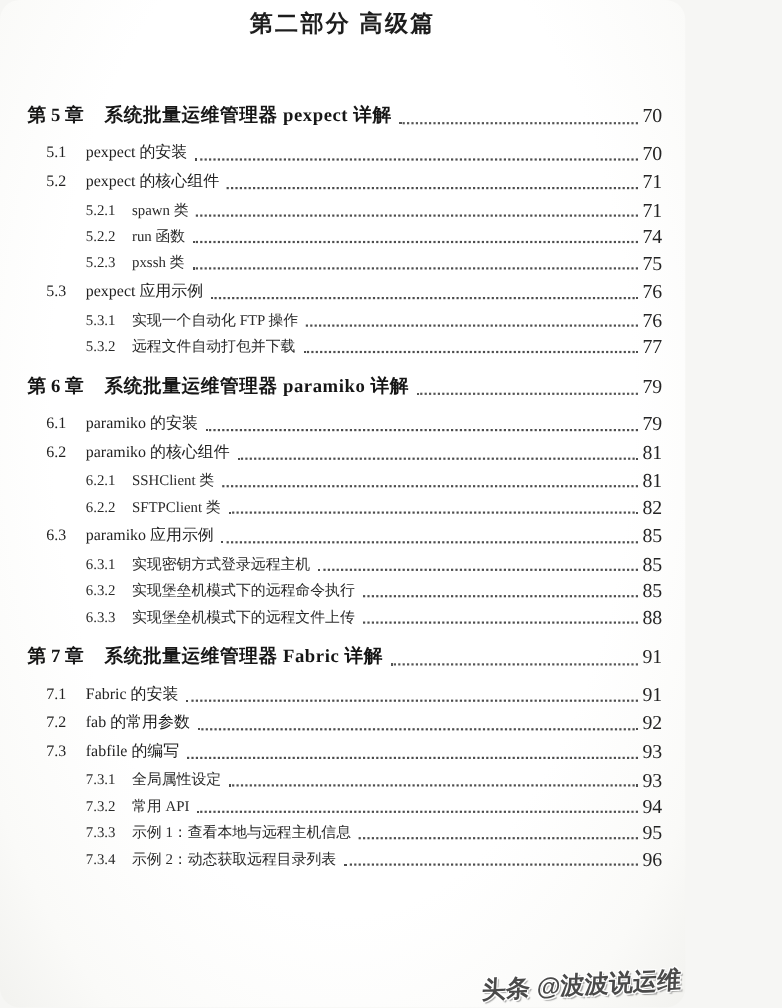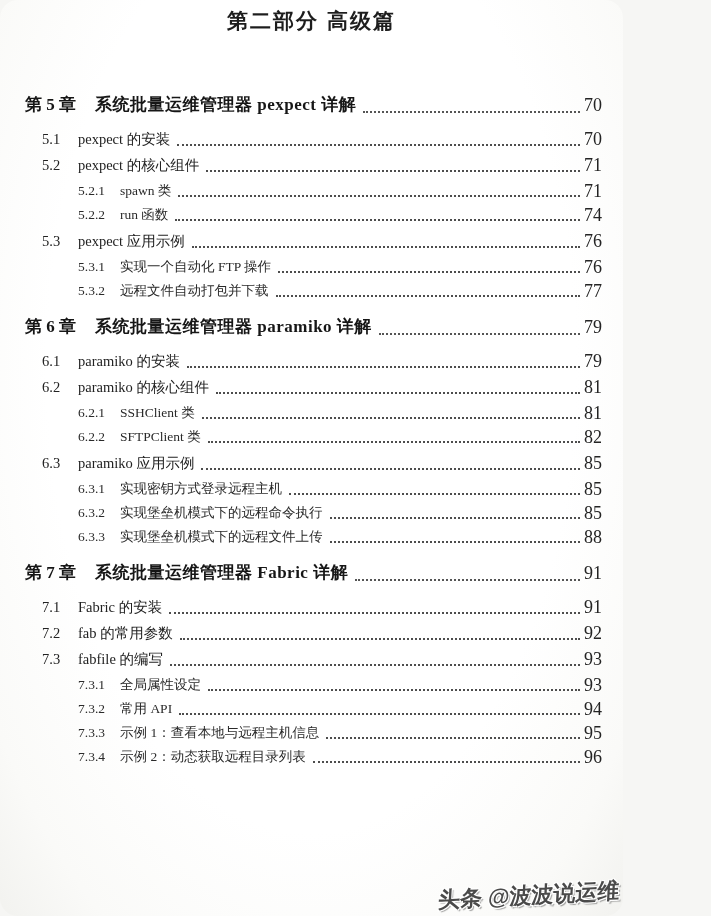--- a/index.html
+++ b/index.html
@@ -127,20 +127,26 @@
         <span class="title">spawn 类</span>
         <span class="leader"></span>
         <span class="pageno">71</span>
       </div>
       <div class="row subsection">
         <span class="num">5.2.2</span>
         <span class="title">run 函数</span>
         <span class="leader"></span>
         <span class="pageno">74</span>
       </div>
+      <div class="row subsection">
+        <span class="num">5.2.3</span>
+        <span class="title">pxssh 类</span>
+        <span class="leader"></span>
+        <span class="pageno">75</span>
+      </div>
       <div class="row section">
         <span class="num">5.3</span>
         <span class="title">pexpect 应用示例</span>
         <span class="leader"></span>
         <span class="pageno">76</span>
       </div>
       <div class="row subsection">
         <span class="num">5.3.1</span>
         <span class="title">实现一个自动化 FTP 操作</span>
         <span class="leader"></span>

